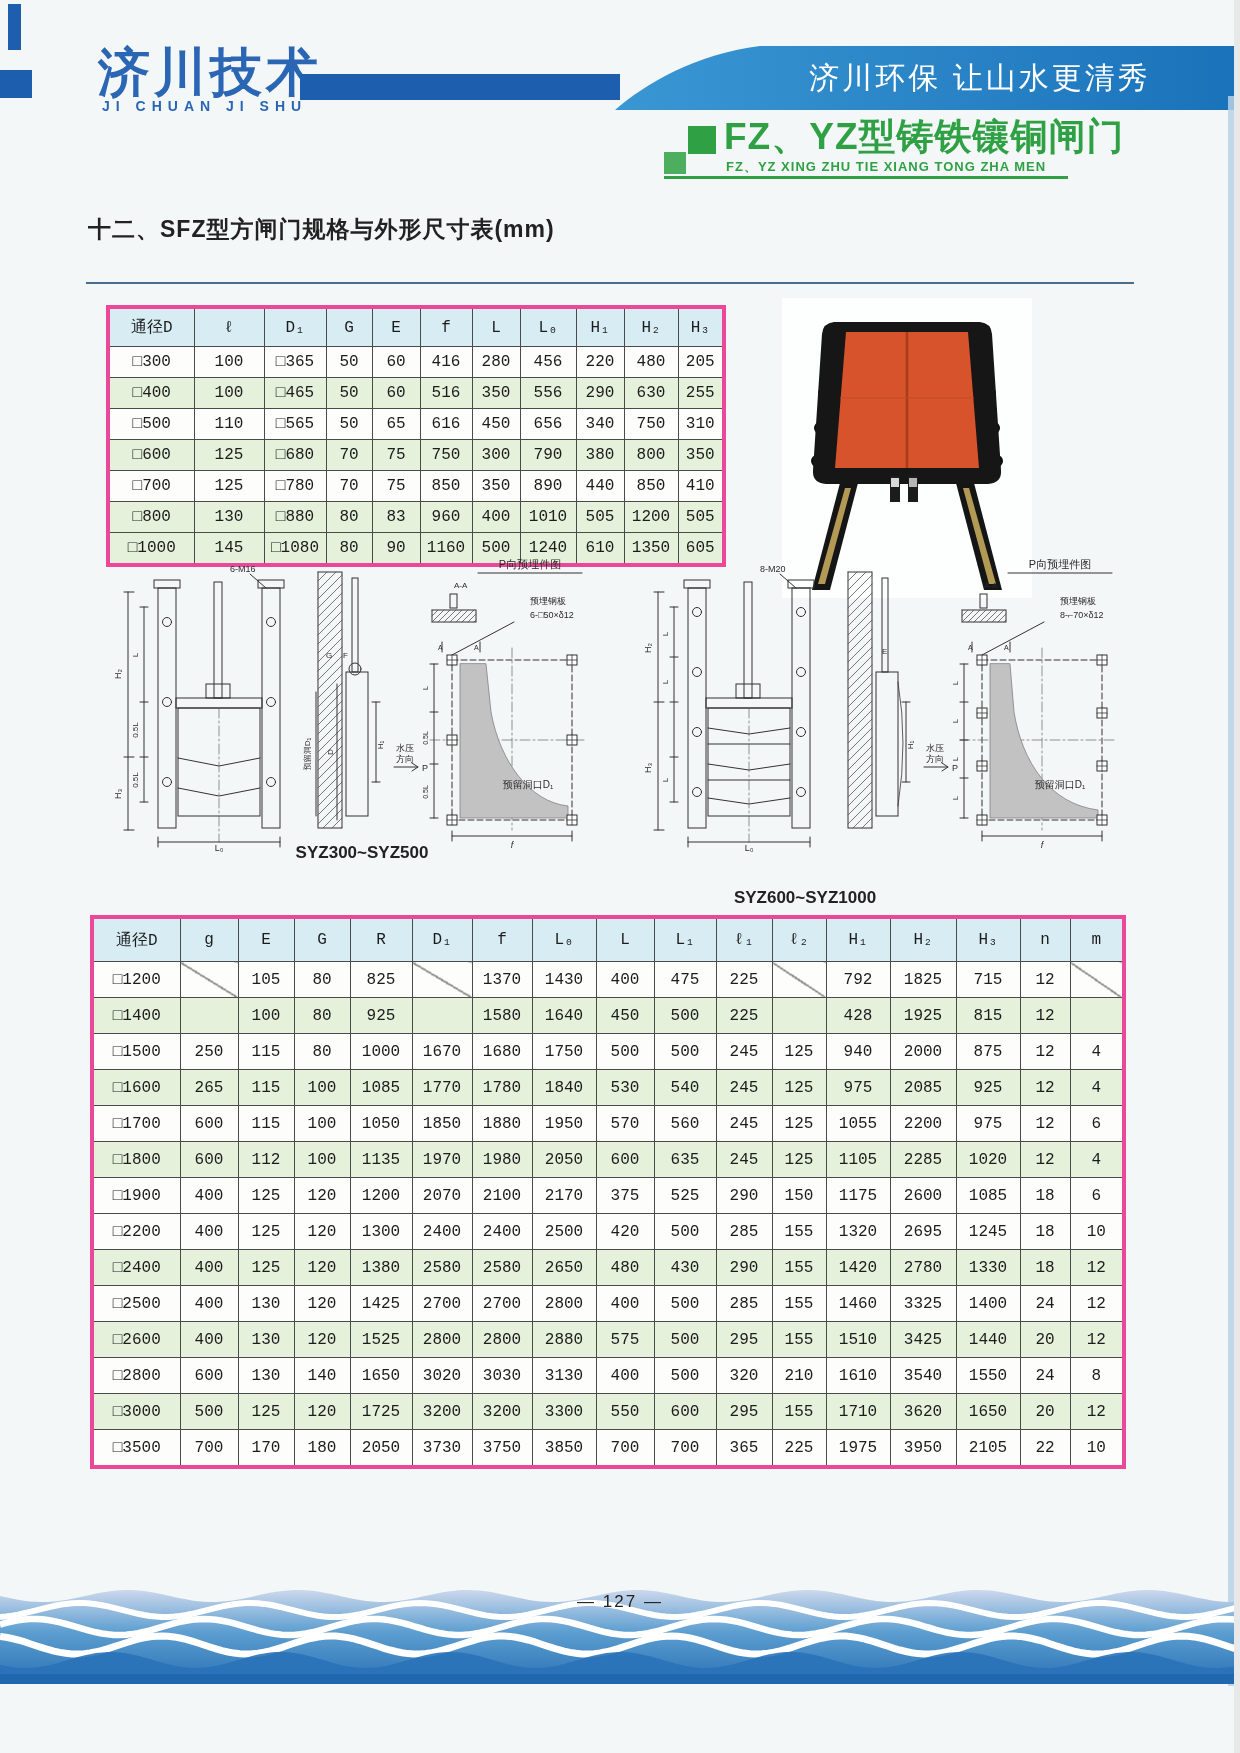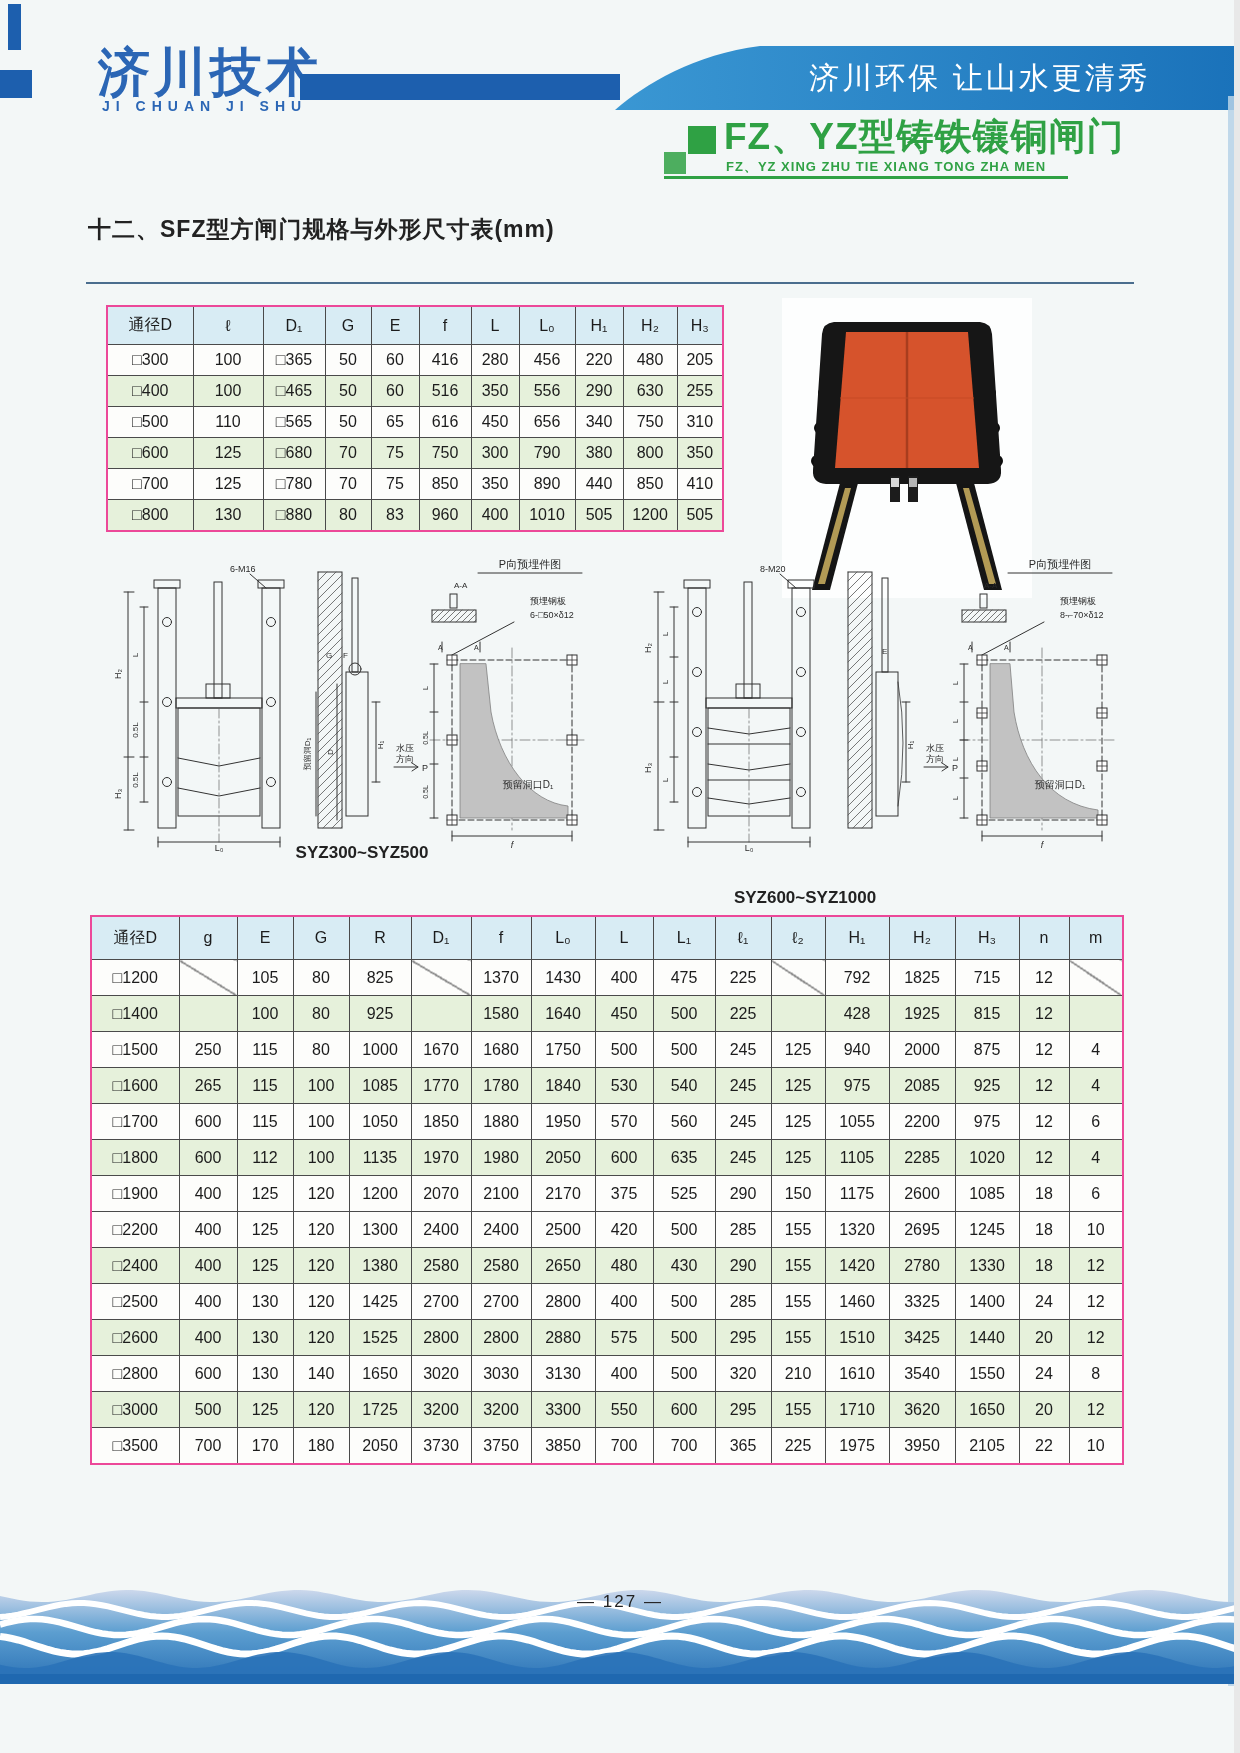--- a/index.html
+++ b/index.html
@@ -11,21 +11,21 @@
   .logo-en{left:102px;top:98px;font-size:14px;font-weight:bold;color:#2b66b5;letter-spacing:6px;text-align:right;}
   .bar{background:#1d5fae;}
   .slogan{left:740px;top:58px;width:480px;text-align:center;font-size:30px;color:#ffffff;letter-spacing:3px;}
   .prod-cn{left:724px;top:112px;font-size:37px;font-weight:bold;color:#2fa144;letter-spacing:1px;}
   .prod-en{left:726px;top:158px;font-size:13px;font-weight:bold;color:#2fa144;letter-spacing:1px;}
   .gsq{background:#2fa144;}
   .gunder{left:664px;top:176px;width:404px;height:3px;background:#2fa144;}
   .sep{left:86px;top:282px;width:1048px;height:2px;background:#4a6d8e;}
   .section-title{left:88px;top:214px;font-size:23px;font-weight:bold;color:#222;letter-spacing:1px;}
   
-  table{border-collapse:collapse;table-layout:fixed;background:#fff;border:2px solid #ec4899;}
+  table{border-collapse:collapse;table-layout:fixed;background:#fff;border:4px solid #ec4899;font-family:Liberation Mono, monospace;}
   th,td{border:1px solid #4a4a4a;text-align:center;padding:0;font-size:16px;overflow:hidden;white-space:nowrap;}
   th{background:#d8ecf4;font-weight:normal;}
   td{background:#fdfdfb;}
   tr.alt td{background:#e6f1db;}
   #table1 th{height:37px;} #table1 td{height:30px;}
   #table2 th{height:42px;} #table2 td{height:35px;}
   td.slash{background-image:linear-gradient(to top right,transparent 48.5%,#8a8a8a 48.5%,#8a8a8a 51.5%,transparent 51.5%);}
   
   svg text{font-family:"Liberation Sans","DejaVu Sans",sans-serif;fill:#2a2a2a;}
   .caption{font-size:17px;font-weight:bold;color:#222;text-align:center;}
@@ -165,20 +165,33 @@
           <td>130</td>
           <td>□880</td>
           <td>80</td>
           <td>83</td>
           <td>960</td>
           <td>400</td>
           <td>1010</td>
           <td>505</td>
           <td>1200</td>
           <td>505</td>
+        </tr>
+        <tr class="alt">
+          <td>□1000</td>
+          <td>145</td>
+          <td>□1080</td>
+          <td>80</td>
+          <td>90</td>
+          <td>1160</td>
+          <td>500</td>
+          <td>1240</td>
+          <td>610</td>
+          <td>1350</td>
+          <td>605</td>
         </tr>
       </tbody>
     </table>
 
   <svg class="abs" style="left:782px;top:298px;" width="250" height="300" viewBox="0 0 250 300">
     <rect x="0" y="0" width="250" height="300" fill="#fdfefe"></rect>
 
     <polygon points="58,185 76,185 48,292 30,292" fill="#151515"></polygon>
     <polygon points="63,190 69,190 43,286 36,286" fill="#b29a55"></polygon>
     <polygon points="174,185 192,185 220,292 202,292" fill="#151515"></polygon>

